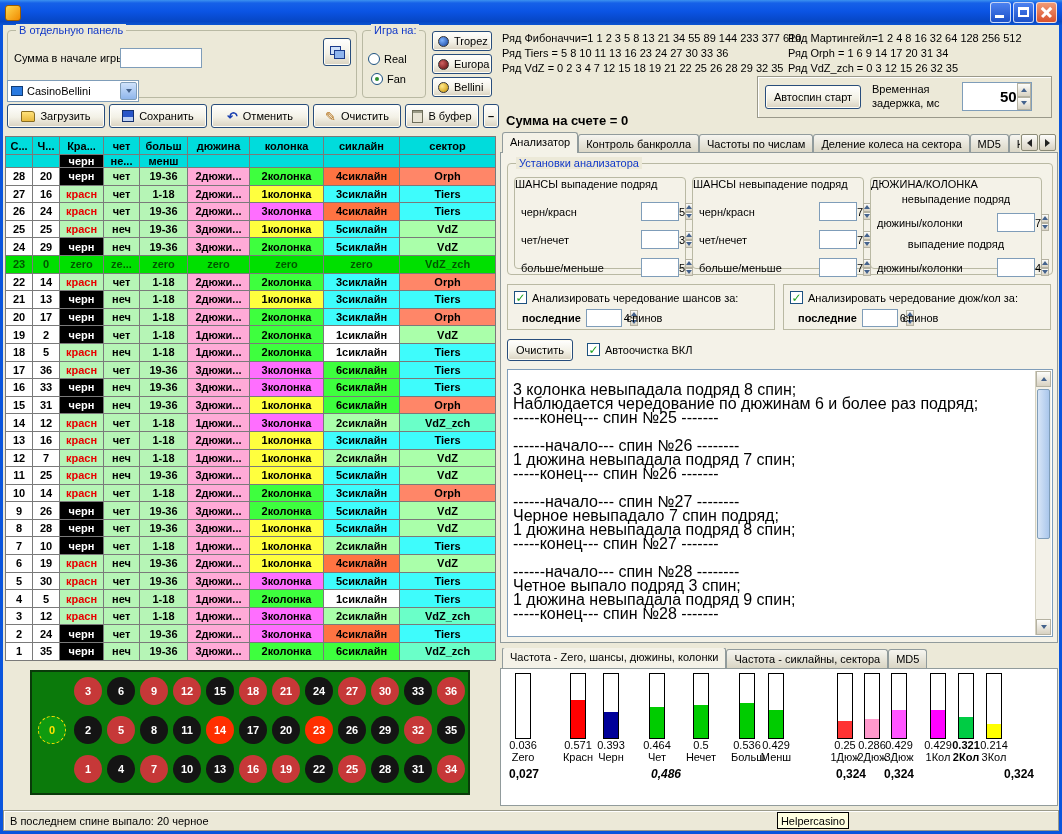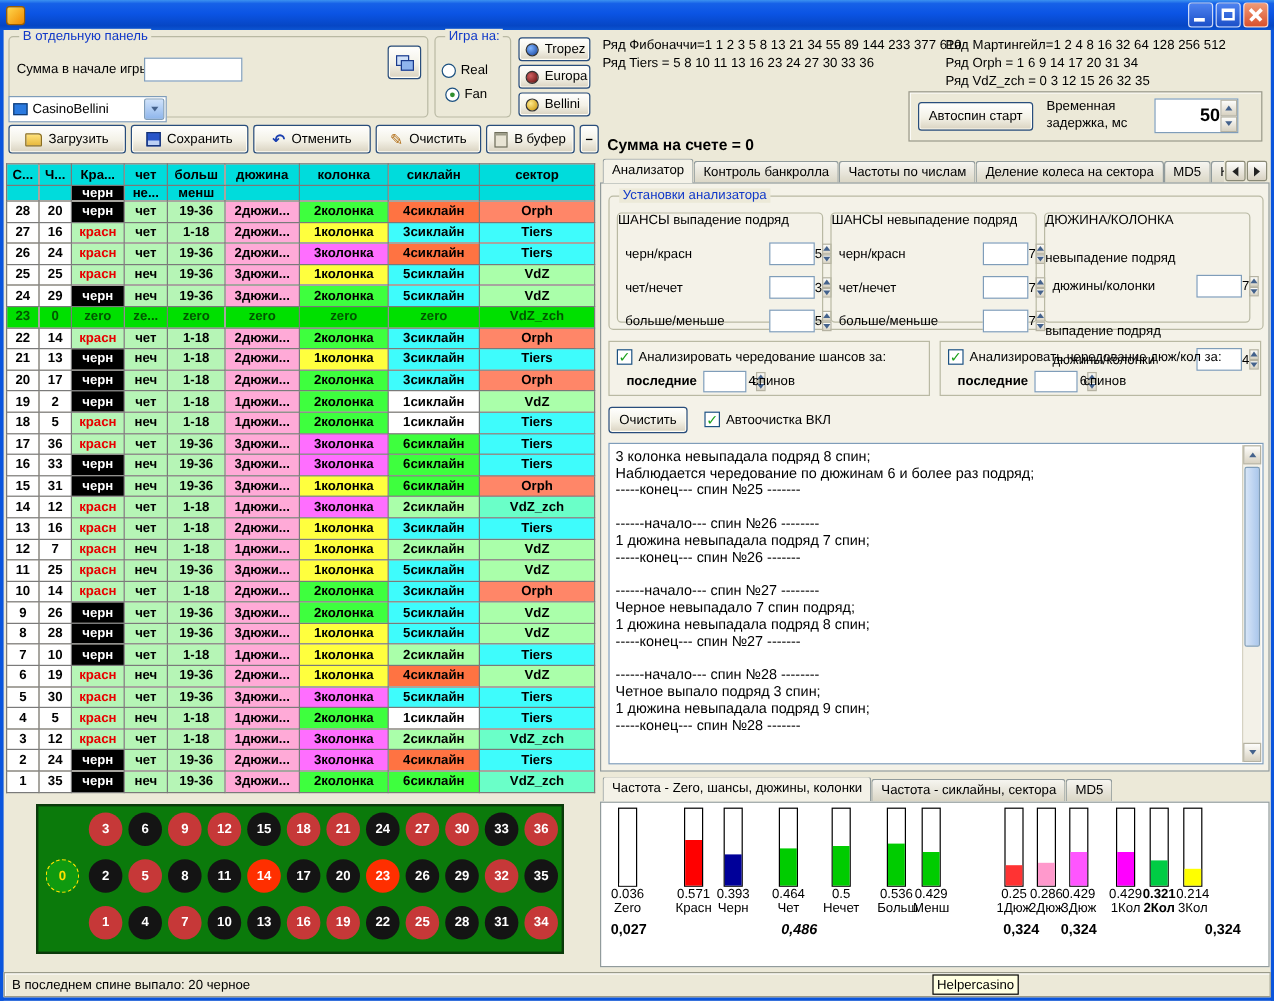--- a/index.html
+++ b/index.html
@@ -133,31 +133,31 @@
 #tab-scroll-left { left:1021px; top:134px; }
 #tab-scroll-right { left:1039px; top:134px; }
 .tabpanel { position:absolute; border:1px solid #919b9c; background:#f4f2e8; }
 #analyzer-panel { left:500px; top:152px; width:558px; height:491px; }
 
 
 #grp-settings { left:6px; top:10px; width:546px; height:112px; border-color:#b9b9a3; }
 .subgrp { position:absolute; top:13px; width:172px; height:92px; border:1px solid #b9b9a3; border-radius:4px; }
 .sg-row { position:relative; height:25px; margin:3px 4px 0 6px; display:flex; align-items:center; }
 .sg-row .spinner { position:absolute; right:2px; top:3px; width:38px; height:19px; }
-.sg-line { text-align:left; margin-top:19px; height:14px; }
+.sg-line { text-align:center; margin-top:3px; height:14px; }
 .altbox { position:absolute; top:131px; height:46px; border:1px solid #b9b9a3; }
 .alt-l1 { display:flex; align-items:center; gap:5px; margin:6px 0 0 6px; }
 .alt-l2 { display:flex; align-items:center; gap:5px; margin:5px 0 0 14px; }
 .alt-l2 .bold { font-weight:bold; }
 .alt-l2 .spinner { width:36px; height:18px; }
 #btn-an-clear { left:6px; top:186px; width:66px; height:22px; }
 #autoclear { position:absolute; left:86px; top:190px; display:flex; align-items:center; gap:5px; }
 #logbox { position:absolute; left:6px; top:216px; width:546px; height:268px; background:#fff; border:1px solid #7f9db9; }
-#logbox pre { font-family:"Liberation Sans","DejaVu Sans",sans-serif; font-size:12px; line-height:14px;
-  padding:3px 22px 3px 5px; white-space:pre-wrap; }
+#logbox pre { font-family:"Liberation Sans","DejaVu Sans",sans-serif; font-size:16px; line-height:14px;
+  padding:13px 22px 3px 5px; white-space:pre-wrap; }
 .vscroll { position:absolute; right:1px; top:1px; bottom:1px; width:16px; background:#f3f1e8; border-left:1px solid #d5d2c2; }
 .sc-end { position:absolute; left:0; right:0; height:16px; border:1px solid #b5b2a2;
   background:linear-gradient(180deg,#fdfdfb,#d8d2c2); display:flex; align-items:center; justify-content:center; }
 .sc-end.top { top:0; } .sc-end.bot { bottom:0; }
 .sc-thumb { position:absolute; left:1px; right:1px; top:18px; height:150px; border:1px solid #7f9db9;
   border-radius:2px; background:linear-gradient(90deg,#d7e5f7,#aac7ec); }
 
 
 #freq-tabs { left:502px; top:648px; width:554px; height:20px; }
 #freq-panel { left:500px; top:668px; width:558px; height:138px; background:#fff; }
@@ -221,20 +221,21 @@
   <span>Europa</span>
 </div>
 <div class="btn" id="btn-bellini">
   <span class="dot bellini"></span>
   <span>Bellini</span>
 </div>
 
 <div class="series" id="series-left">
     <div>Ряд Фибоначчи=1 1 2 3 5 8 13 21 34 55 89 144 233 377 610</div>
     <div>Ряд Tiers = 5 8 10 11 13 16 23 24 27 30 33 36</div>
+    <div>Ряд VdZ = 0 2 3 4 7 12 15 18 19 21 22 25 26 28 29 32 35</div>
   </div>
 <div class="series" id="series-right">
     <div>Ряд Мартингейл=1 2 4 8 16 32 64 128 256 512</div>
     <div>Ряд Orph = 1 6 9 14 17 20 31 34</div>
     <div>Ряд VdZ_zch = 0 3 12 15 26 32 35</div>
   </div>
 
 <div id="autospin-panel"></div>
 <div class="btn" id="btn-autospin">Автоспин старт</div>
 <div id="lbl-delay">Временная задержка, мс</div>

